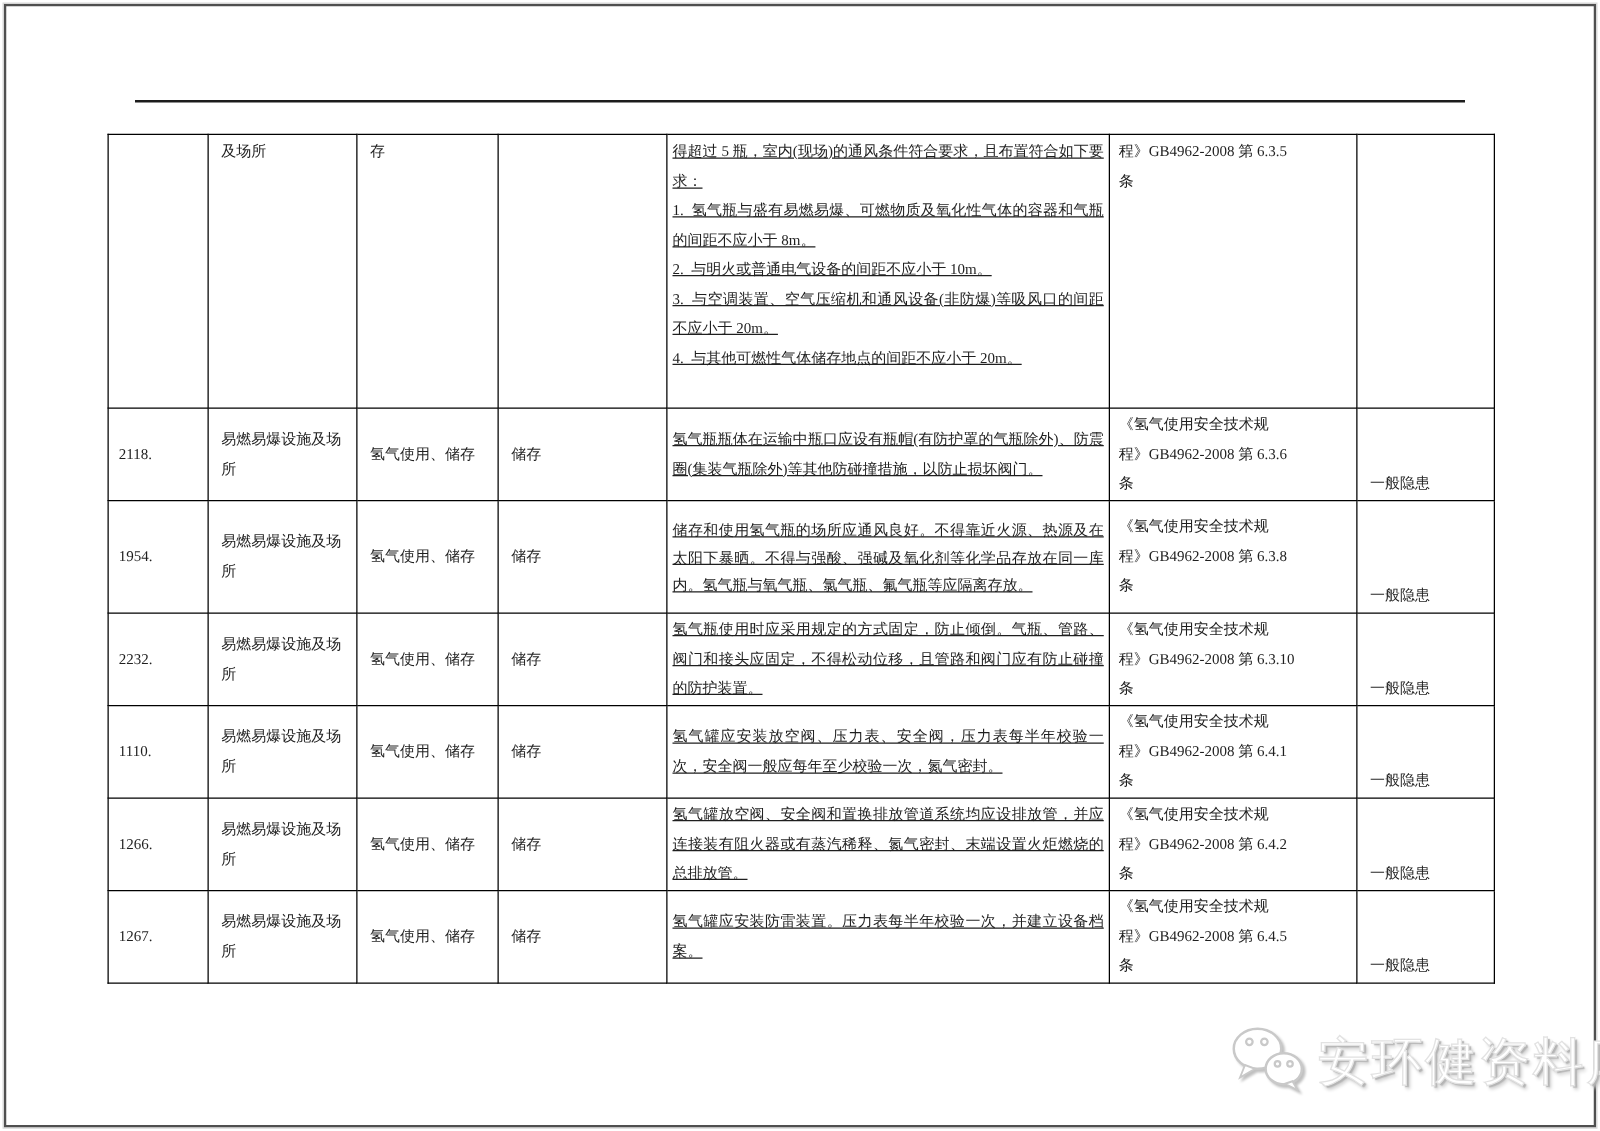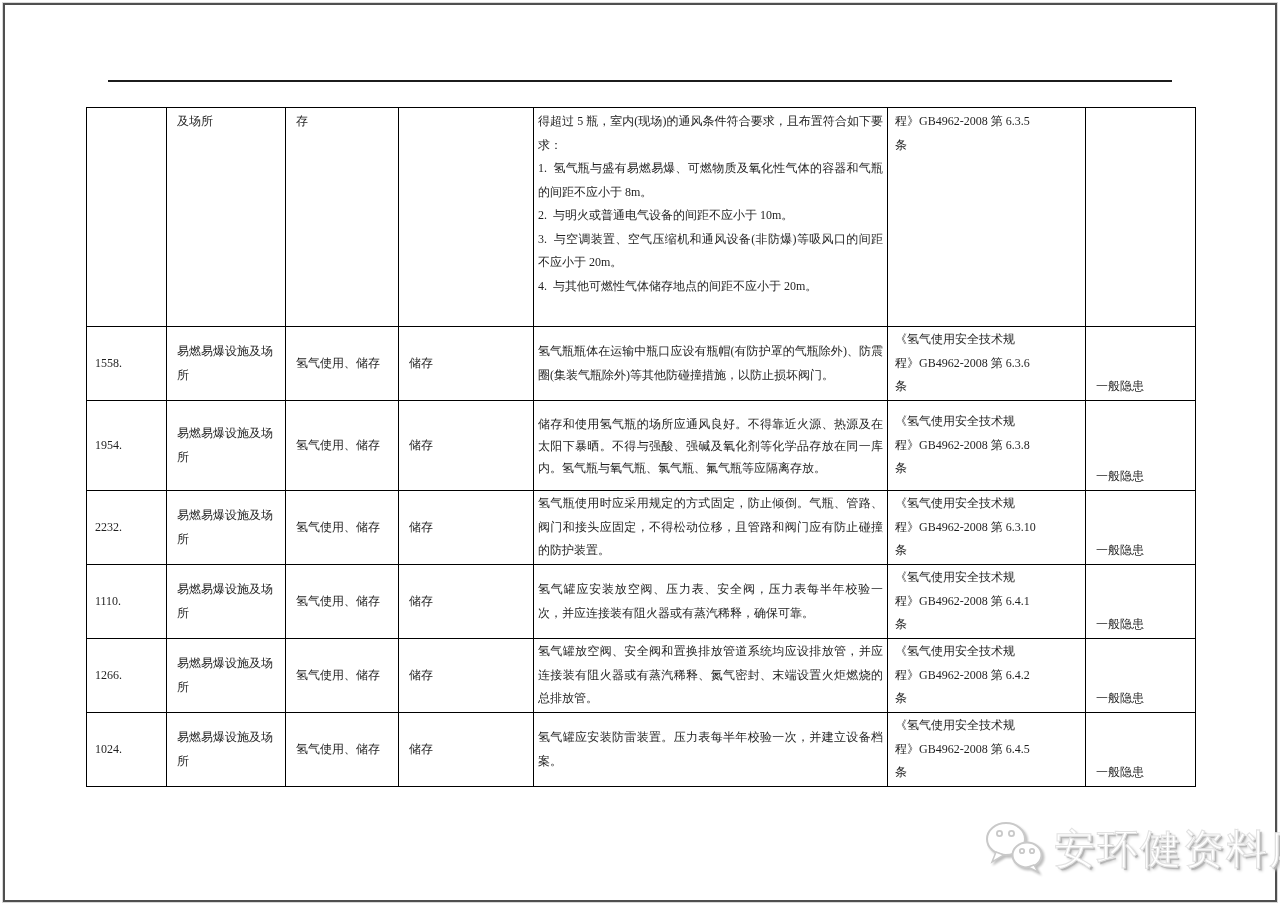--- a/index.html
+++ b/index.html
@@ -38,20 +38,21 @@
   }
   .doc-table td { vertical-align: middle; overflow: hidden; }
   td.c-num   { padding-left: 8px; }
   td.c-cat   { padding-left: 10px; padding-right: 9px; }
   td.c-use   { padding-left: 10px; padding-right: 9px; }
   td.c-stage { padding-left: 10px; margin-left: 32px; }
   td.c-desc  {
     padding: 1px 4px;
     text-align: justify;
     white-space: pre-line;
+    text-decoration: underline;
   }
   td.c-ref   { padding: 1px 4px 1px 7px; white-space: pre-line; margin-left: 44px; }
   td.c-level { vertical-align: bottom; padding: 0 0 2px 10px; }
   tr.cont td { vertical-align: top; padding-top: 2px; }
   tr.cont td.c-desc { padding-top: 2px; }
   td.tight   { line-height: 22px; }
 
   .watermark {
     position: absolute;
     left: 984px; top: 820px;
@@ -95,21 +96,21 @@
       <td class="c-desc">得超过 5 瓶，室内(现场)的通风条件符合要求，且布置符合如下要求：
 1.&nbsp;&nbsp;氢气瓶与盛有易燃易爆、可燃物质及氧化性气体的容器和气瓶的间距不应小于 8m。
 2.&nbsp;&nbsp;与明火或普通电气设备的间距不应小于 10m。
 3.&nbsp;&nbsp;与空调装置、空气压缩机和通风设备(非防爆)等吸风口的间距不应小于 20m。
 4.&nbsp;&nbsp;与其他可燃性气体储存地点的间距不应小于 20m。</td>
       <td class="c-ref">程》GB4962-2008 第 6.3.5
 条</td>
       <td class="c-level"></td>
     </tr>
     <tr style="height:74px">
-      <td class="c-num">1558.</td>
+      <td class="c-num">2118.</td>
       <td class="c-cat">易燃易爆设施及场所</td>
       <td class="c-use">氢气使用、储存</td>
       <td class="c-stage">储存</td>
       <td class="c-desc">氢气瓶瓶体在运输中瓶口应设有瓶帽(有防护罩的气瓶除外)、防震圈(集装气瓶除外)等其他防碰撞措施，以防止损坏阀门。</td>
       <td class="c-ref">《氢气使用安全技术规
 程》GB4962-2008 第 6.3.6
 条</td>
       <td class="c-level">一般隐患</td>
     </tr>
     <tr style="height:90px">
@@ -132,39 +133,39 @@
       <td class="c-ref">《氢气使用安全技术规
 程》GB4962-2008 第 6.3.10
 条</td>
       <td class="c-level">一般隐患</td>
     </tr>
     <tr style="height:74px">
       <td class="c-num">1110.</td>
       <td class="c-cat">易燃易爆设施及场所</td>
       <td class="c-use">氢气使用、储存</td>
       <td class="c-stage">储存</td>
-      <td class="c-desc">氢气罐应安装放空阀、压力表、安全阀，压力表每半年校验一次，并应连接装有阻火器或有蒸汽稀释，确保可靠。</td>
+      <td class="c-desc">氢气罐应安装放空阀、压力表、安全阀，压力表每半年校验一次，安全阀一般应每年至少校验一次，氮气密封。</td>
       <td class="c-ref">《氢气使用安全技术规
 程》GB4962-2008 第 6.4.1
 条</td>
       <td class="c-level">一般隐患</td>
     </tr>
     <tr style="height:74px">
       <td class="c-num">1266.</td>
       <td class="c-cat">易燃易爆设施及场所</td>
       <td class="c-use">氢气使用、储存</td>
       <td class="c-stage">储存</td>
       <td class="c-desc">氢气罐放空阀、安全阀和置换排放管道系统均应设排放管，并应连接装有阻火器或有蒸汽稀释、氮气密封、末端设置火炬燃烧的总排放管。</td>
       <td class="c-ref">《氢气使用安全技术规
 程》GB4962-2008 第 6.4.2
 条</td>
       <td class="c-level">一般隐患</td>
     </tr>
     <tr style="height:74px">
-      <td class="c-num">1024.</td>
+      <td class="c-num">1267.</td>
       <td class="c-cat">易燃易爆设施及场所</td>
       <td class="c-use">氢气使用、储存</td>
       <td class="c-stage">储存</td>
       <td class="c-desc">氢气罐应安装防雷装置。压力表每半年校验一次，并建立设备档案。</td>
       <td class="c-ref">《氢气使用安全技术规
 程》GB4962-2008 第 6.4.5
 条</td>
       <td class="c-level">一般隐患</td>
     </tr>
   </tbody>

